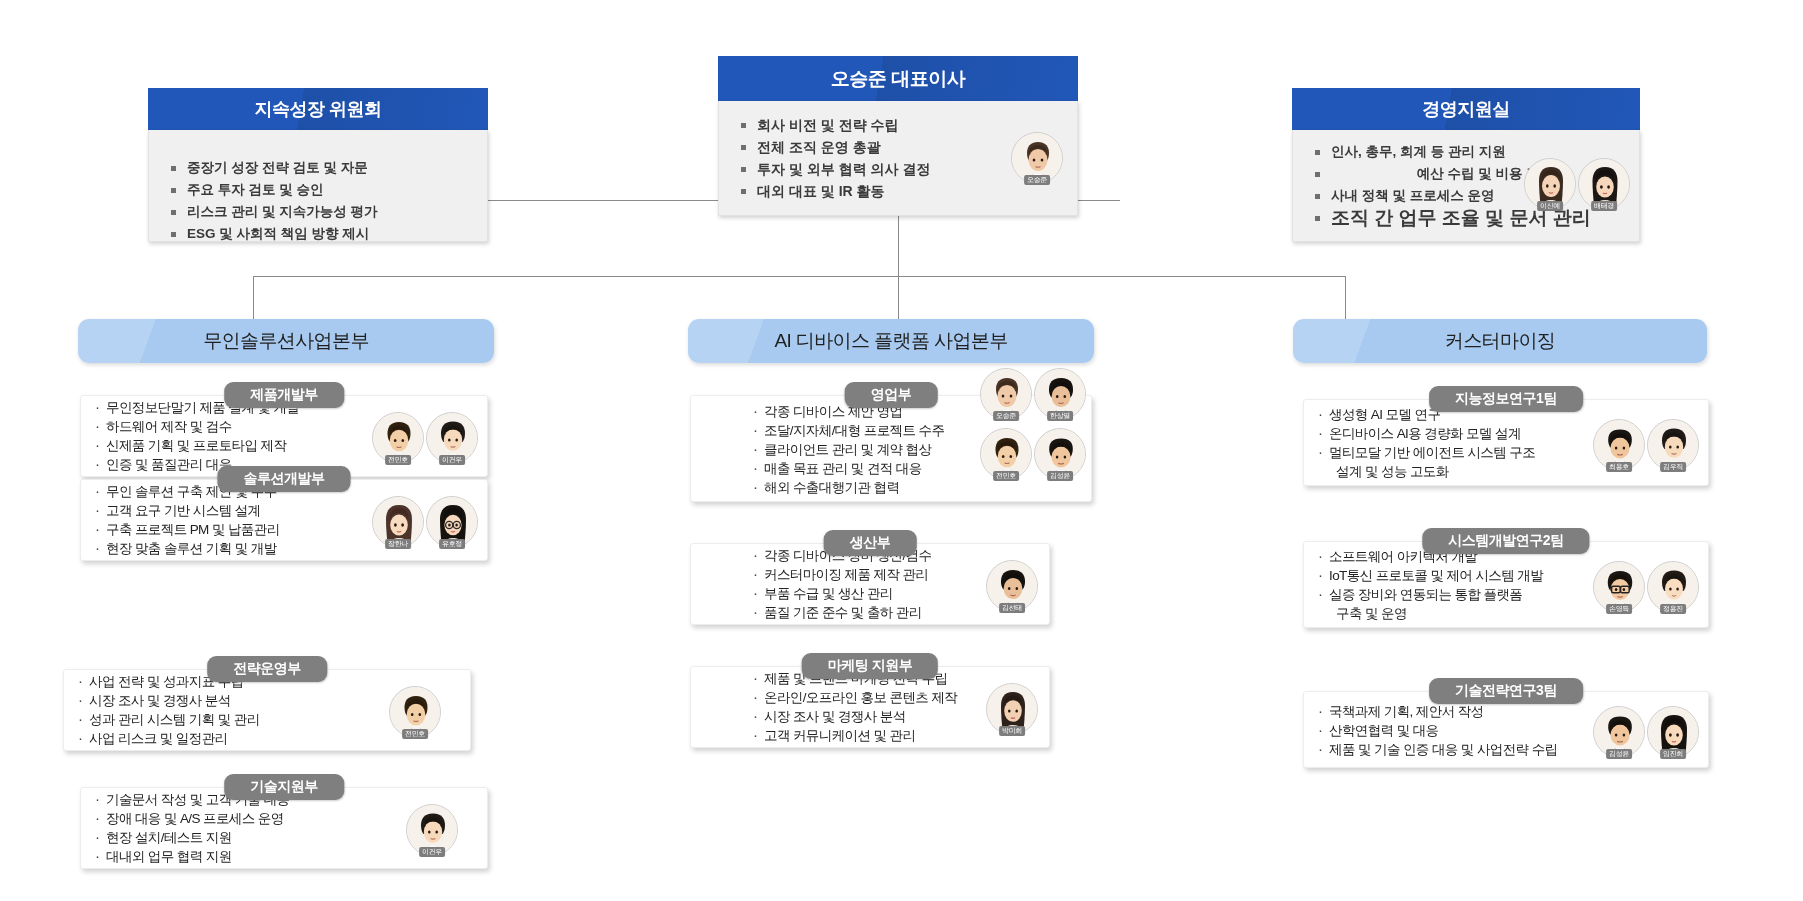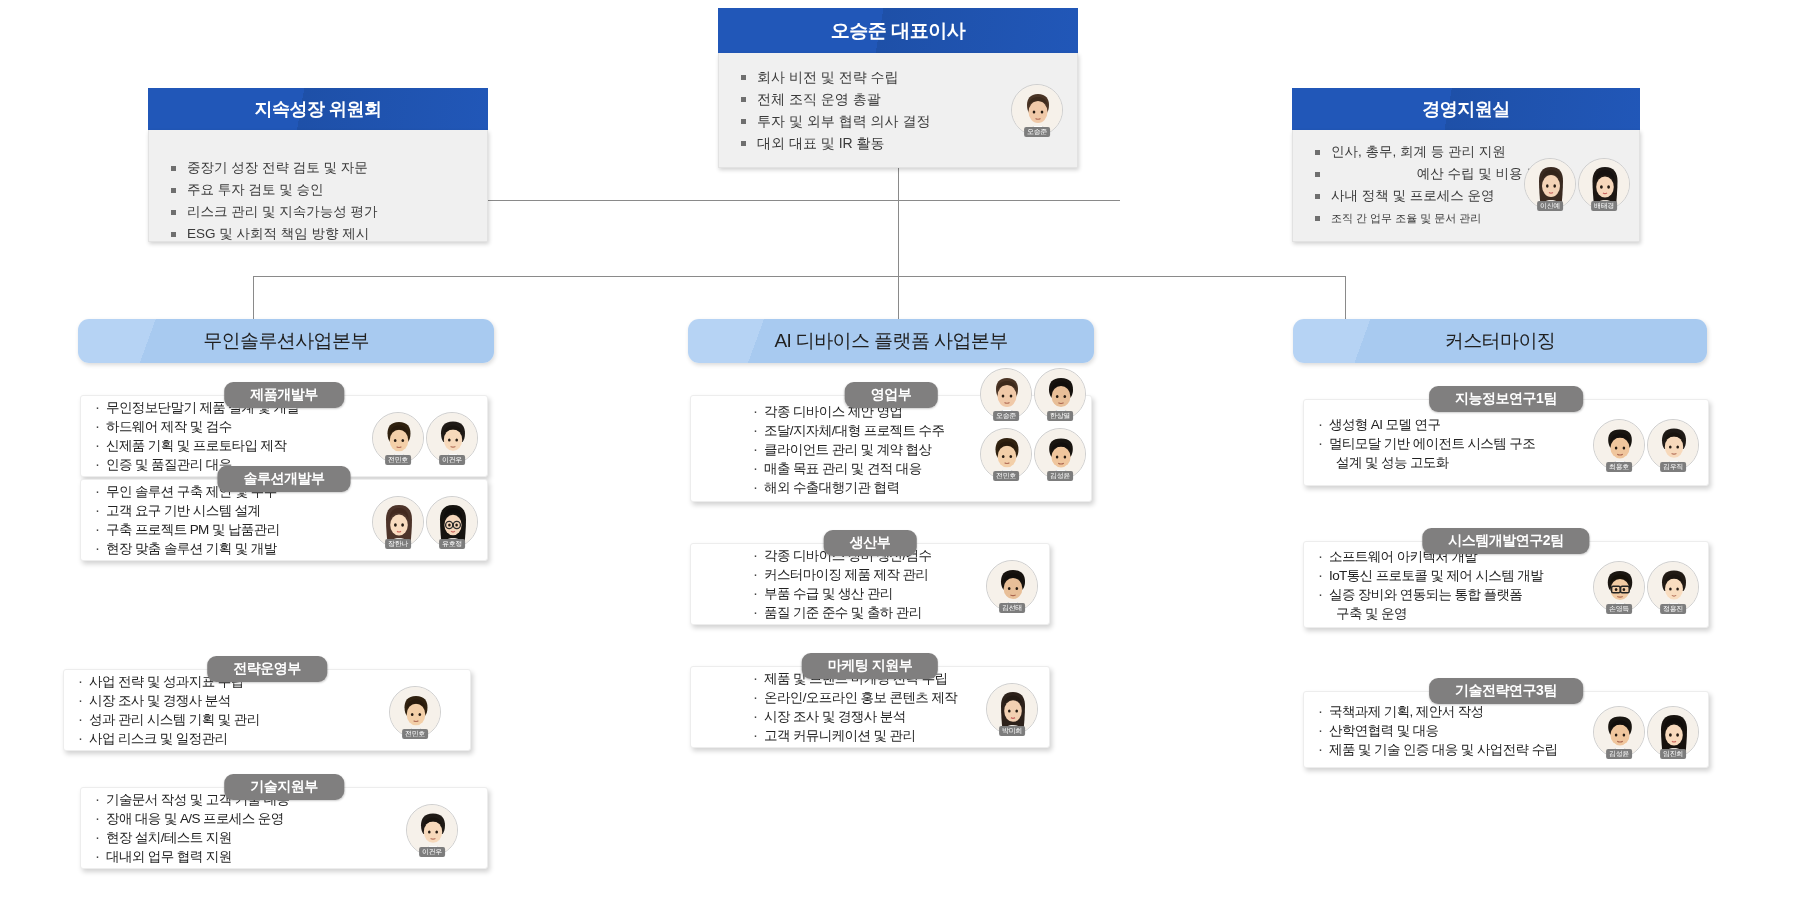--- a/index.html
+++ b/index.html
@@ -32,20 +32,21 @@
     position:relative;
     border:1px solid #e2e2e2;
     border-top:none;
     box-shadow:1px 2px 4px rgba(0,0,0,0.18);
   }
   .exec-body ul { list-style:none; margin:0; padding:0; }
   .exec-body li {
     position:relative;
     padding-left:38px;
     color:#3a3a3a;
+    font-weight:bold;
   }
   .exec-body li:before {
     content:"";
     position:absolute;
     left:22px; top:50%;
     width:5px; height:5px;
     margin-top:-2px;
     background:#6f6f6f;
   }
 
@@ -143,21 +144,21 @@
 
   <div class="line v" style="left:898px; top:168px; height:108px;"></div>
   <div class="line h" style="left:424px; top:200px; width:474px;"></div>
   <div class="line h" style="left:898px; top:200px; width:222px;"></div>
   <div class="line h" style="left:253px; top:276px; width:1092px;"></div>
   <div class="line v" style="left:253px; top:276px; height:43px;"></div>
   <div class="line v" style="left:898px; top:276px; height:43px;"></div>
   <div class="line v" style="left:1345px; top:276px; height:43px;"></div>
 
   <div class="exec-card" style="left:718px; top:8px; width:360px;">
-    <div class="exec-head" style="height:45px; line-height:45px; font-size:19px;">오승준 대표이사</div>
+    <div class="exec-head" style="height:45px; line-height:45px; font-size:19px;margin-top:48px;">오승준 대표이사</div>
     <div class="exec-body" style="height:115px; padding:13px 0;">
       <ul>
         <li style="font-size:14px; line-height:22px;">회사 비전 및 전략 수립</li>
         <li style="font-size:14px; line-height:22px;">전체 조직 운영 총괄</li>
         <li style="font-size:14px; line-height:22px;">투자 및 외부 협력 의사 결정</li>
         <li style="font-size:14px; line-height:22px;">대외 대표 및 IR 활동</li>
       </ul>
       <div class="avatars" style="right:13px; top:31px;">
         <div class="avatar">
           <div class="ring">
@@ -191,21 +192,21 @@
     </div>
   </div>
 
   <div class="exec-card" style="left:1292px; top:88px; width:348px;">
     <div class="exec-head" style="height:42px; line-height:42px; font-size:18px;">경영지원실</div>
     <div class="exec-body" style="height:112px; padding:11px 0;">
       <ul>
         <li style="font-size:13.5px; line-height:22px;">인사, 총무, 회계 등 관리 지원</li>
         <li style="font-size:13.5px; line-height:22px;text-align:center;">예산 수립 및 비용 관리</li>
         <li style="font-size:13.5px; line-height:22px;">사내 정책 및 프로세스 운영</li>
-        <li style="font-size:11px; line-height:22px;">조직 간 업무 조율 및 문서 관리</li>
+        <li style="font-size:19px; line-height:22px;">조직 간 업무 조율 및 문서 관리</li>
       </ul>
       <div class="avatars" style="right:8px; top:28px;">
         <div class="avatar">
           <div class="ring">
             <svg viewBox="0 0 52 52">
               <circle cx="26" cy="26" r="26" fill="#f6f1ea"></circle>
               <path d="M26 8c-9 0-12 6-12 14 0 9 1 20 2 30h20c1-10 2-21 2-30 0-8-3-14-12-14z" fill="#3a2a20"></path>
               <ellipse cx="26" cy="27" rx="9" ry="11" fill="#f4d3b6"></ellipse>
               <path d="M17 19c1-6 5-8 9-8s8 2 9 8c-3-3-5-4-9-4s-6 1-9 4z" fill="#32241a"></path>
               <ellipse cx="22.3" cy="27" rx="1.3" ry="1.7" fill="#241a12"></ellipse>
@@ -532,20 +533,21 @@
     </div>
   </div>
 
   <div class="div-head" style="left:1293px; top:319px; width:414px; height:44px;">커스터마이징</div>
 
   <div class="dept" style="left:1303px; top:386px; width:406px; height:100px;">
     <div class="dept-pill">지능정보연구1팀</div>
     <div class="dept-body">
       <ul class="dept-list">
         <li>생성형 AI 모델 연구</li>
+        <li>온디바이스 AI용 경량화 모델 설계</li>
         <li>멀티모달 기반 에이전트 시스템 구조</li>
         <li class="cont">설계 및 성능 고도화</li>
       </ul>
       <div class="avatars" style="right:8px; top:19px;">
         <div class="avatar">
           <div class="ring">
             <svg viewBox="0 0 52 52">
               <circle cx="26" cy="26" r="26" fill="#f6f1ea"></circle>
               <path d="M26 9.5c-9 0-11.8 4.5-11.8 10.5 0 3.2 0.8 5.8 2.3 7.8h19c1.5-2 2.3-4.6 2.3-7.8 0-6-2.8-10.5-11.8-10.5z" fill="#191510"></path>
               <ellipse cx="26" cy="28" rx="9.6" ry="10.4" fill="#f0c69d"></ellipse>

